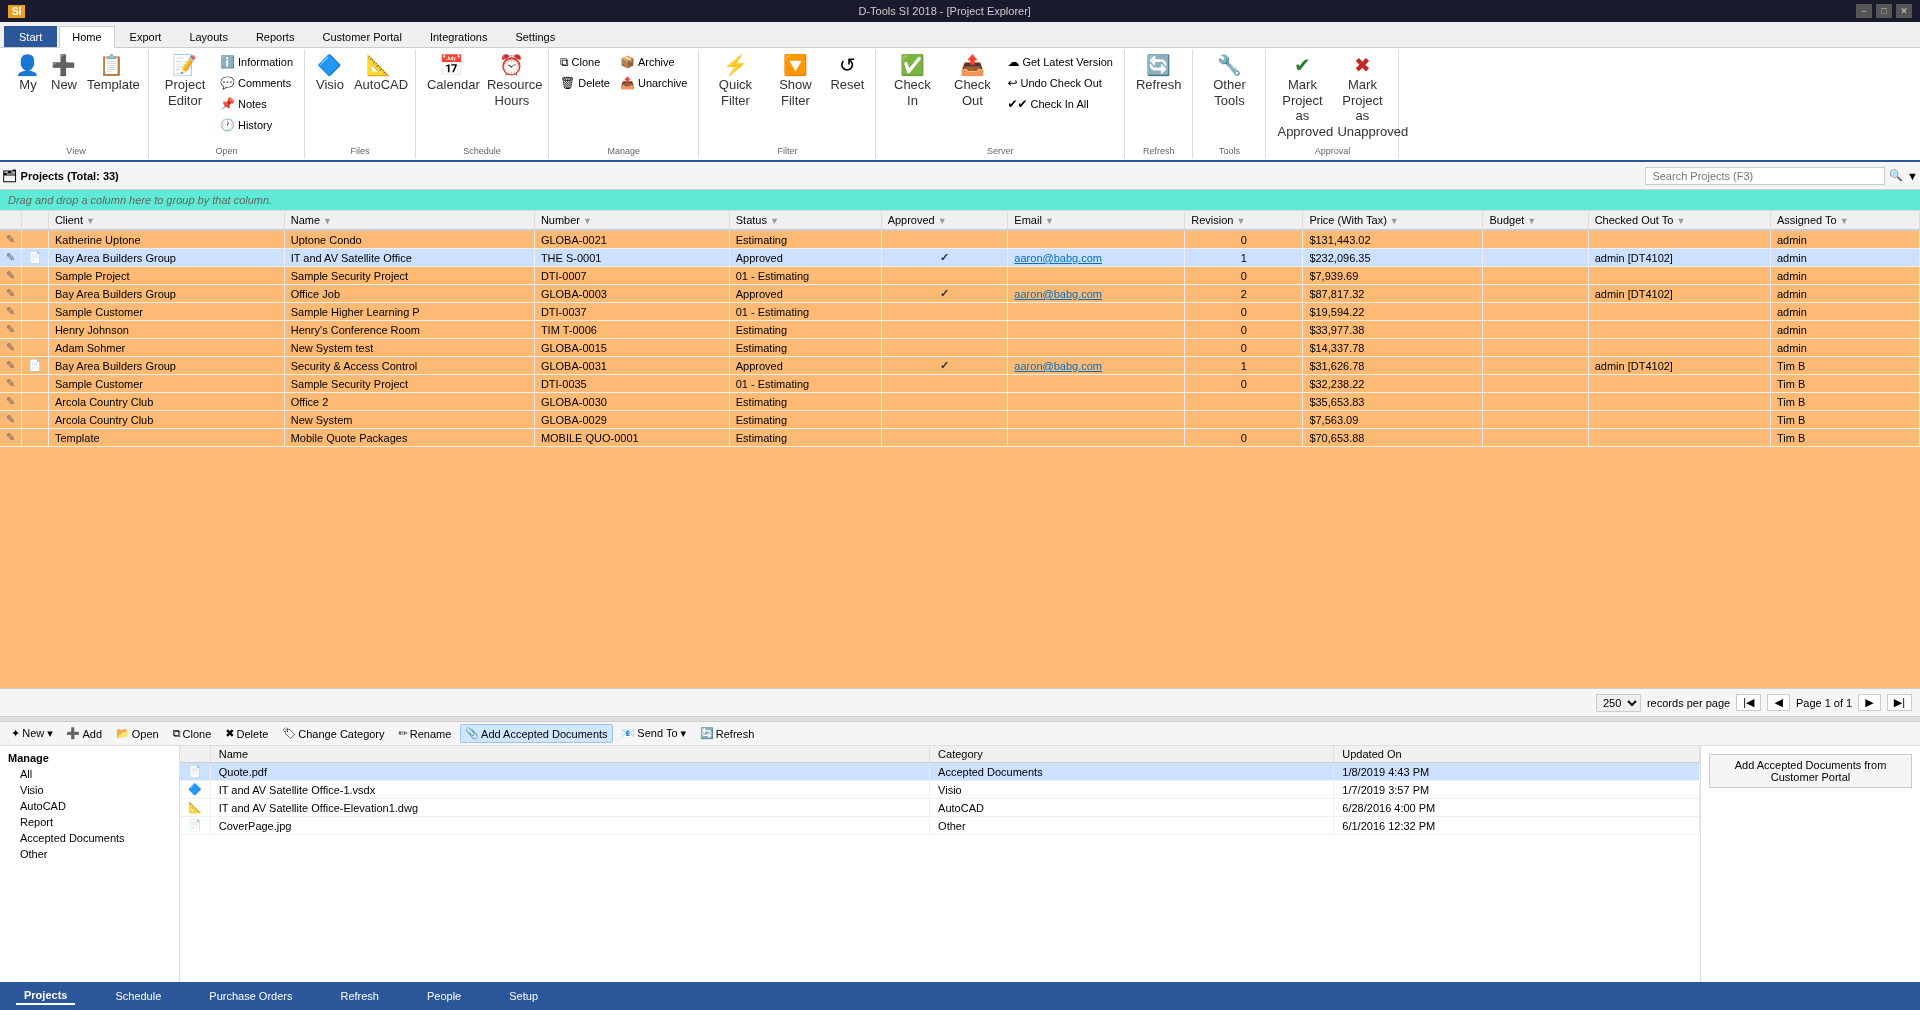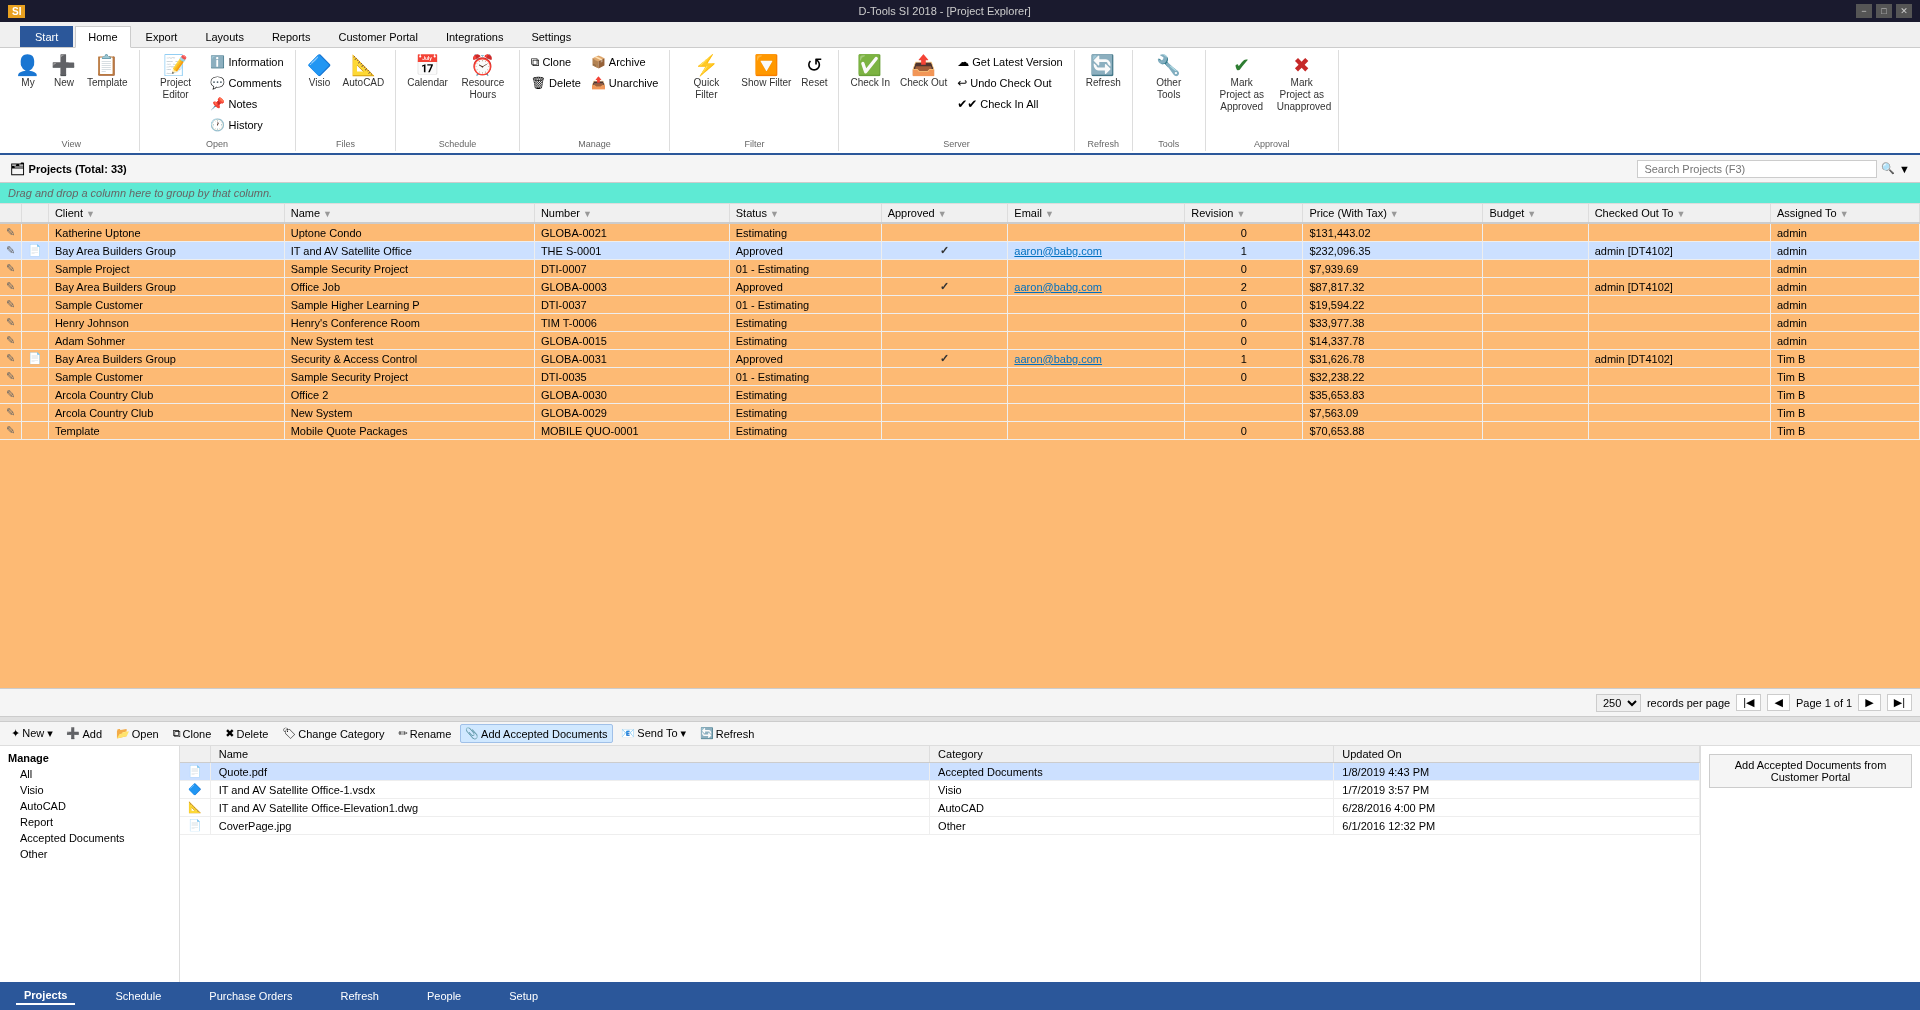--- a/index.html
+++ b/index.html
@@ -6,39 +6,39 @@
     body { background: #f0f0f0; overflow: hidden; display: flex; flex-direction: column; height: 1010px; width: 1920px; }
 
     
     .title-bar { background: #1a1a2e; color: #fff; height: 22px; display: flex; align-items: center; justify-content: space-between; padding: 0 8px; font-size: 11px; }
     .title-bar .logo { background: #e8a020; color: #fff; font-weight: bold; padding: 1px 4px; font-size: 10px; margin-right: 8px; }
     .title-bar .title { flex: 1; text-align: center; font-size: 11px; color: #ccc; }
     .title-bar .win-controls { display: flex; gap: 4px; }
     .win-ctrl { width: 16px; height: 14px; background: #555; border: none; color: #ccc; font-size: 9px; cursor: pointer; display: flex; align-items: center; justify-content: center; }
 
     
-    .ribbon-tabs { background: #f0f0f0; display: flex; border-bottom: 1px solid #ccc; padding: 0 20px; height: 26px; align-items: flex-end; }
+    .ribbon-tabs { background: #f0f0f0; display: flex; border-bottom: 1px solid #ccc; padding: 0 4px; height: 26px; align-items: flex-end; }
     .ribbon-tab { padding: 4px 12px; font-size: 11px; cursor: pointer; border: 1px solid transparent; border-bottom: none; margin-right: 2px; background: transparent; }
     .ribbon-tab.active { background: #fff; border-color: #ccc; border-bottom: 1px solid #fff; margin-bottom: -1px; }
     .ribbon-tab.start { background: #2b579a; color: #fff; padding: 4px 14px; }
 
     
     .ribbon { background: #fff; border-bottom: 2px solid #2b579a; display: flex; align-items: stretch; padding: 2px 4px; min-height: 90px; }
     .ribbon-group { display: flex; flex-direction: column; align-items: center; border-right: 1px solid #ddd; padding: 2px 6px; position: relative; }
     .ribbon-group-label { font-size: 9px; color: #666; position: absolute; bottom: 2px; width: 100%; text-align: center; }
     .ribbon-group-content { display: flex; align-items: flex-start; flex: 1; padding-bottom: 14px; }
     .ribbon-btn { display: flex; flex-direction: column; align-items: center; cursor: pointer; padding: 2px 4px; border: 1px solid transparent; border-radius: 2px; min-width: 36px; }
     .ribbon-btn .icon { font-size: 20px; line-height: 1; }
-    .ribbon-btn .label { font-size: 10px; text-align: center; margin-top: 2px; color: #333; line-height: 1.2; max-width: 50px; }
+    .ribbon-btn .label { font-size: 13px; text-align: center; margin-top: 2px; color: #333; line-height: 1.2; max-width: 50px; }
     .ribbon-btn-small { display: flex; align-items: center; cursor: pointer; padding: 2px 4px; border: 1px solid transparent; border-radius: 2px; white-space: nowrap; font-size: 10px; }
     .ribbon-btn-small .icon { margin-right: 3px; font-size: 12px; }
     .ribbon-col { display: flex; flex-direction: column; gap: 1px; }
 
     
-    .projects-header { background: #f5f5f5; border-bottom: 1px solid #ccc; display: flex; align-items: center; padding: 3px 10px; height: 28px; }
+    .projects-header { background: #f5f5f5; border-bottom: 1px solid #ccc; display: flex; align-items: center; padding: 3px 2px; height: 28px; }
     .search-box { border: 1px solid #ccc; padding: 2px 6px; width: 240px; font-size: 11px; background: #fff; }
 
     
     .drag-hint { background: #5eead4; border-bottom: 1px solid #ddd; padding: 4px 8px; font-size: 11px; color: #666; font-style: italic; }
 
     
     .projects-table-container { overflow: auto; flex: 1; background: #fdba74; }
     table { width: 100%; border-collapse: collapse; }
     th { background: #f0f0f0; border-bottom: 2px solid #ccc; border-right: 1px solid #ddd; padding: 3px 6px; text-align: left; font-size: 11px; font-weight: normal; white-space: nowrap; position: sticky; top: 0; }
     th .sort-icon { color: #999; font-size: 9px; }

